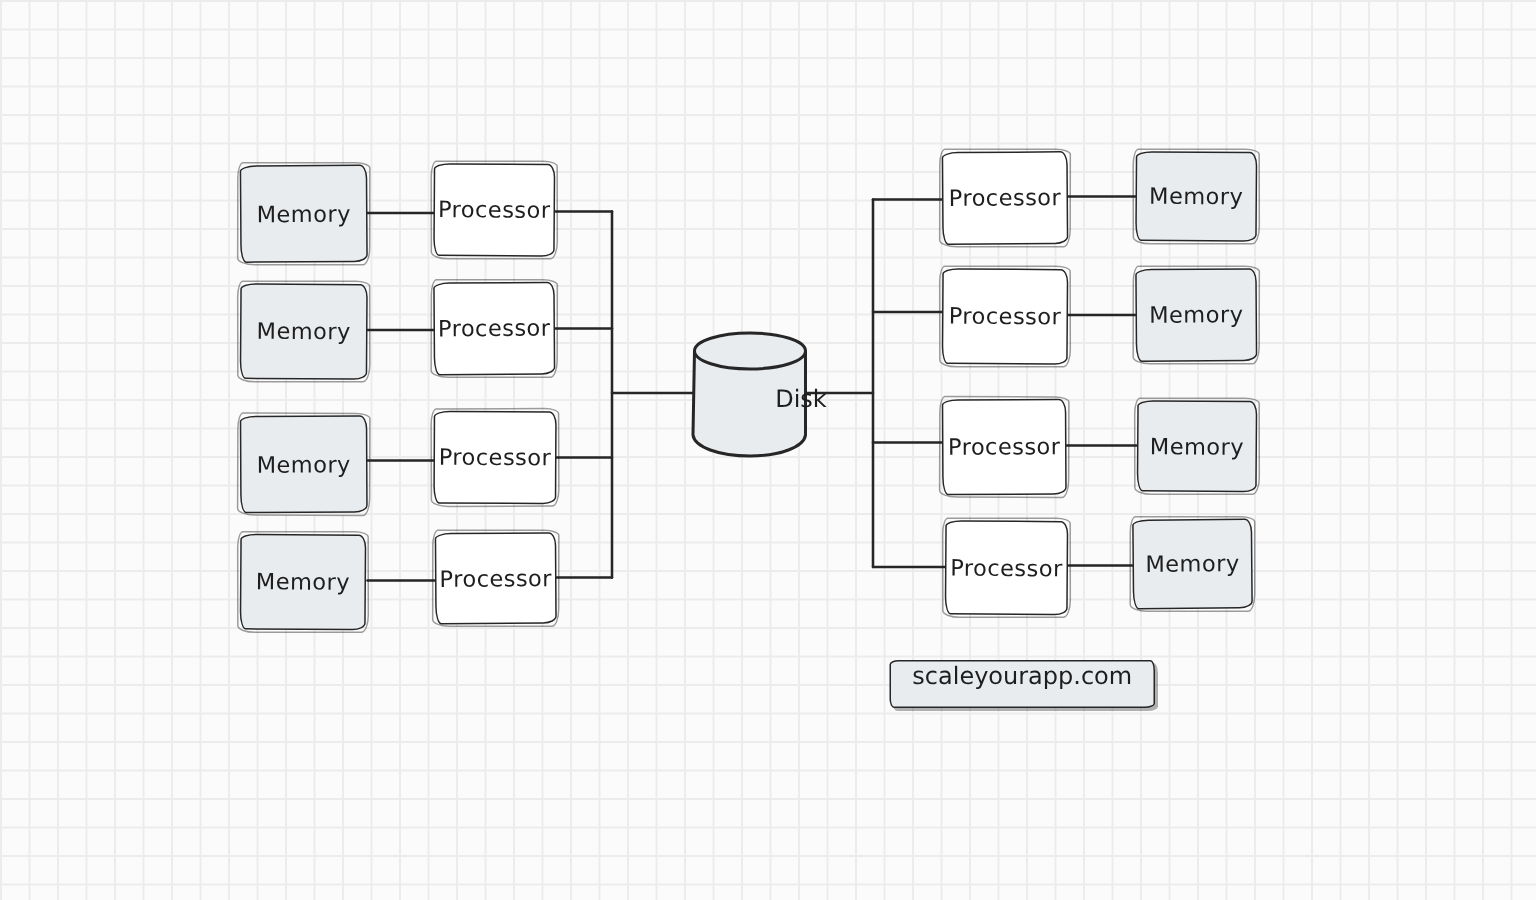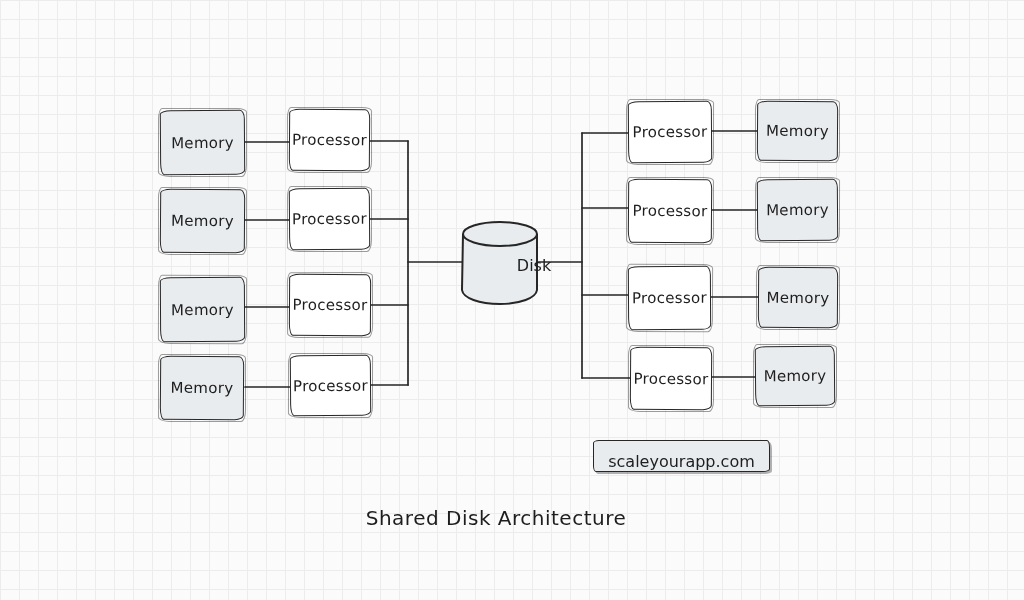--- a/index.html
+++ b/index.html
@@ -44,21 +44,21 @@
     position:absolute;left:462px;top:228px;width:74px;height:75px;
     display:flex;align-items:center;justify-content:center;
     font-size:16px;color:var(--text);margin-left:35px;
   }
   .watermark{
     position:absolute;left:593px;top:440px;width:177px;height:32px;
     background:var(--node-fill-memory);
     border:1.8px solid var(--stroke);
     border-radius:6px 3px 7px 3px / 3px 7px 3px 6px;
     box-shadow:2px 2px 0 rgba(38,38,38,.35);
-    display:flex;align-items:flex-end;justify-content:center;
+    display:flex;align-items:flex-start;justify-content:center;
     font-size:16px;color:var(--text);
   }
   .title{
     position:absolute;left:346px;top:506px;width:300px;
     text-align:center;font-size:20px;letter-spacing:.5px;color:var(--text);
   }
 </style>
 </head>
 <body>
 
@@ -150,15 +150,14 @@
     <span class="lbl">Memory</span>
   </div>
   <div class="box memory" style="left:755px;top:346px;width:80px;height:60px;--rot:-0.5deg">
     <span class="lbl">Memory</span>
   </div>
 
   <div class="watermark">
     <span>scaleyourapp.com</span>
   </div>
 
-  <div class="title">Shared Disk Architecture</div>
 
 </div>
 
 </body></html>

